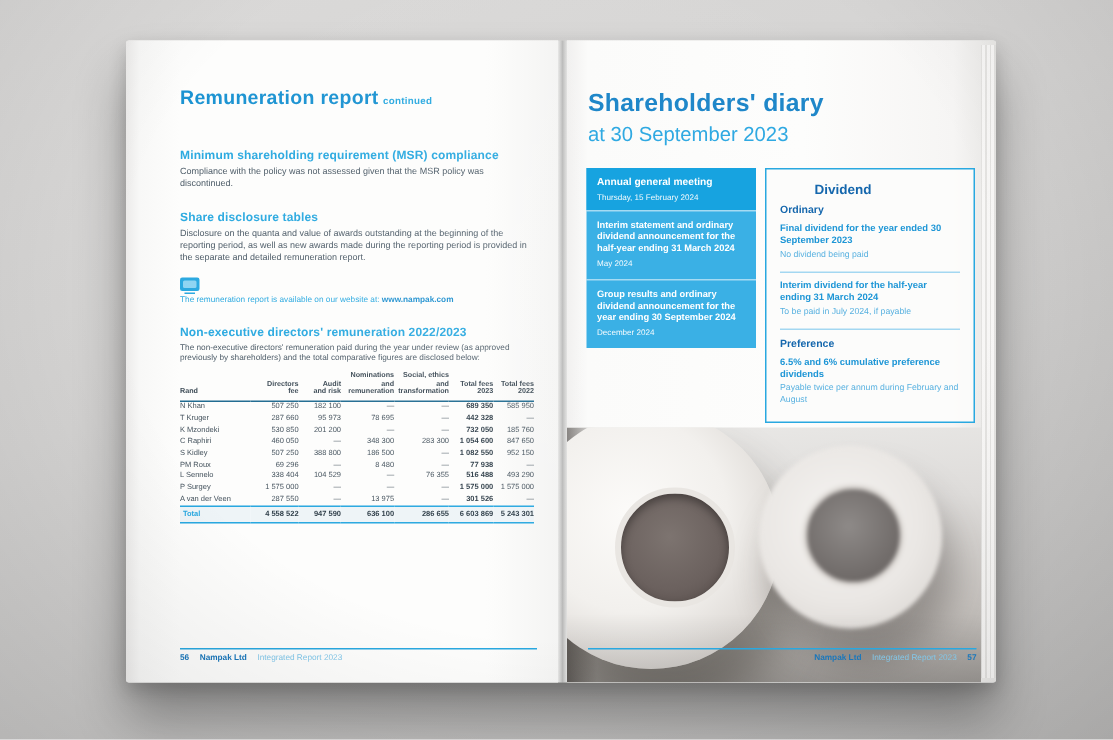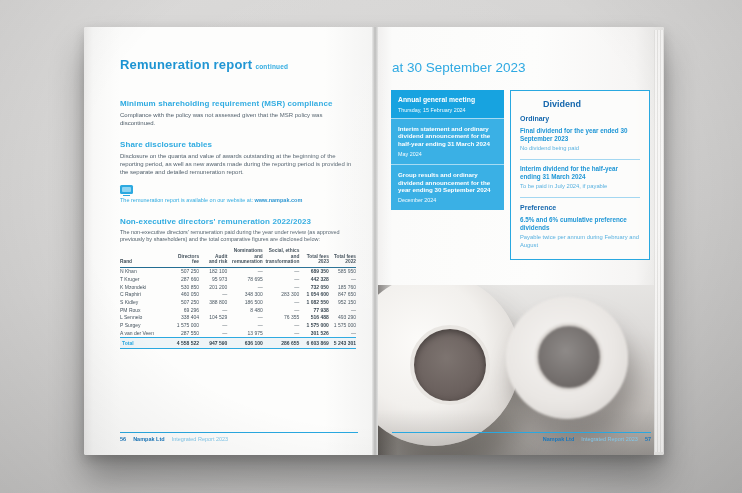--- a/index.html
+++ b/index.html
@@ -244,20 +244,21 @@
         <span class="strong">56</span>
         <span class="strong">Nampak Ltd</span>
         <span>Integrated Report 2023</span>
       </div>
     </div>
 
     <div class="gutter"></div>
 
     <div class="page page-right">
       <div class="rp-title">
+        <div class="l1">Shareholders' diary</div>
         <div class="l2">at 30 September 2023</div>
       </div>
 
       <div class="boxes">
         <div class="agm-box">
           <div class="agm-header">
             <div class="t">Annual general meeting</div>
             <div class="d">Thursday, 15 February 2024</div>
           </div>
           <div class="agm-item">

